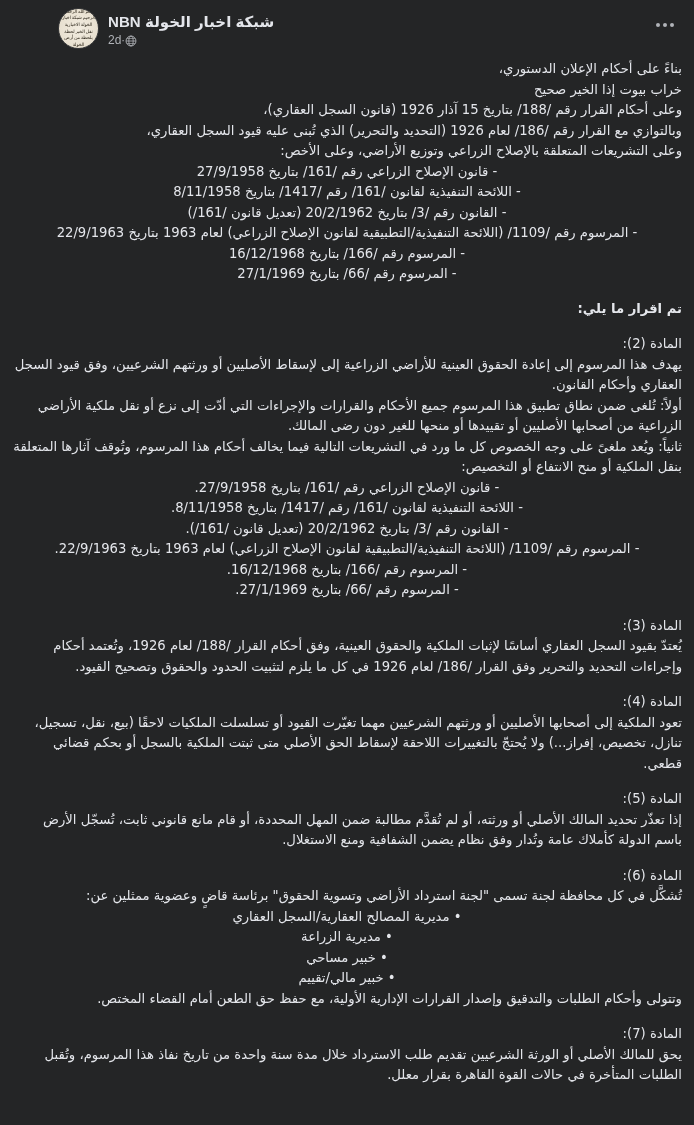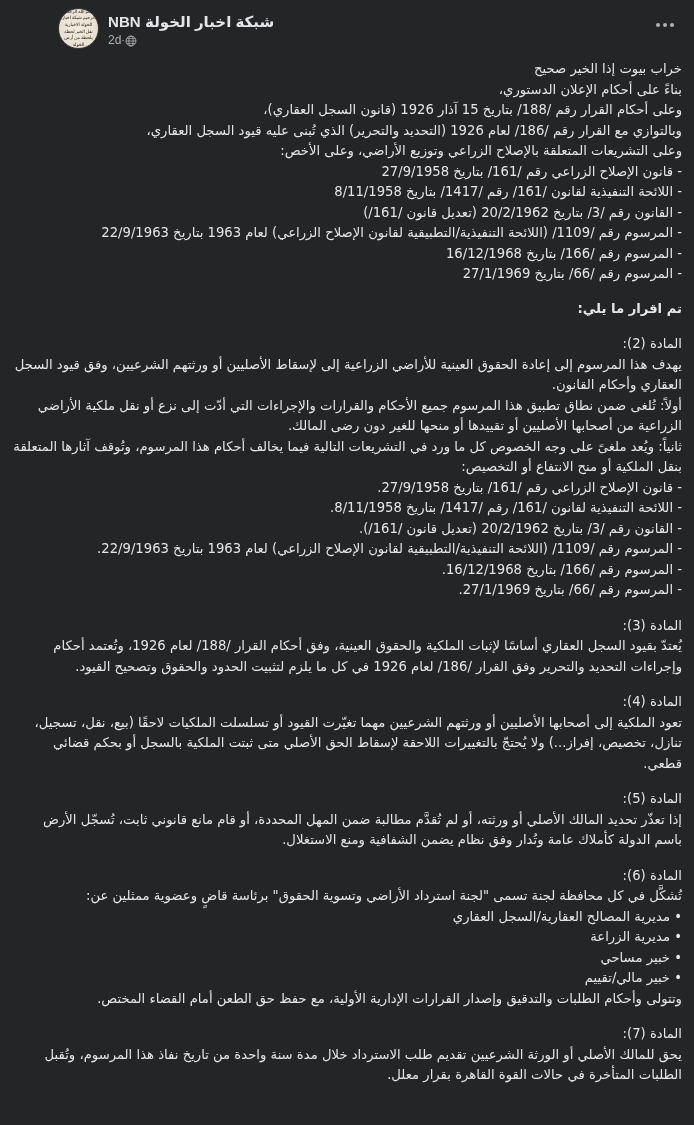--- a/index.html
+++ b/index.html
@@ -122,21 +122,21 @@
     font-size: 13.2px;
     line-height: 20.5px;
     color: #e4e6eb;
     font-family: "DejaVu Sans", "Liberation Sans", sans-serif;
     flex: 1 1 auto;
   }
 
   .para { margin: 0; }
   .para.spaced { margin-top: 14px; font-weight: bold; }
   .para.art-head { margin-top: 15px; }
-  .list-line { margin: 0; }
+  .list-line { margin: 0; text-align: center; }
 </style>
 </head>
 <body>
 
 <div class="post-card">
 
   <div class="post-header">
 
     <div class="avatar">
       <div class="avatar-calligraphy">بسم الله الرحمن الرحيم شبكة اخبار الخولة الاخبارية نقل الخبر لحظة بلحظة من أرض الخولة</div>
@@ -160,22 +160,22 @@
     </div>
 
     <div class="options-button">
       <i></i>
       <i></i>
       <i></i>
     </div>
   </div>
 
   <div class="post-body" id="post-body">
+      <p class="para">بناءً على أحكام الإعلان الدستوري،</p>
       <p class="para">خراب بيوت إذا الخير صحيح</p>
-      <p class="para">بناءً على أحكام الإعلان الدستوري،</p>
       <p class="para">وعلى أحكام القرار رقم /188/ بتاريخ 15 آذار 1926 (قانون السجل العقاري)،</p>
       <p class="para">وبالتوازي مع القرار رقم /186/ لعام 1926 (التحديد والتحرير) الذي تُبنى عليه قيود السجل العقاري،</p>
       <p class="para">وعلى التشريعات المتعلقة بالإصلاح الزراعي وتوزيع الأراضي، وعلى الأخص:</p>
       <p class="list-line">- قانون الإصلاح الزراعي رقم /161/ بتاريخ 27/9/1958</p>
       <p class="list-line">- اللائحة التنفيذية لقانون /161/ رقم /1417/ بتاريخ 8/11/1958</p>
       <p class="list-line spaced-sm">- القانون رقم /3/ بتاريخ 20/2/1962 (تعديل قانون /161/)</p>
       <p class="list-line">- المرسوم رقم /1109/ (اللائحة التنفيذية/التطبيقية لقانون الإصلاح الزراعي) لعام 1963 بتاريخ 22/9/1963</p>
       <p class="list-line">- المرسوم رقم /166/ بتاريخ 16/12/1968</p>
       <p class="list-line">- المرسوم رقم /66/ بتاريخ 27/1/1969</p>
       <p class="para spaced">تم اقرار ما يلي:</p>

